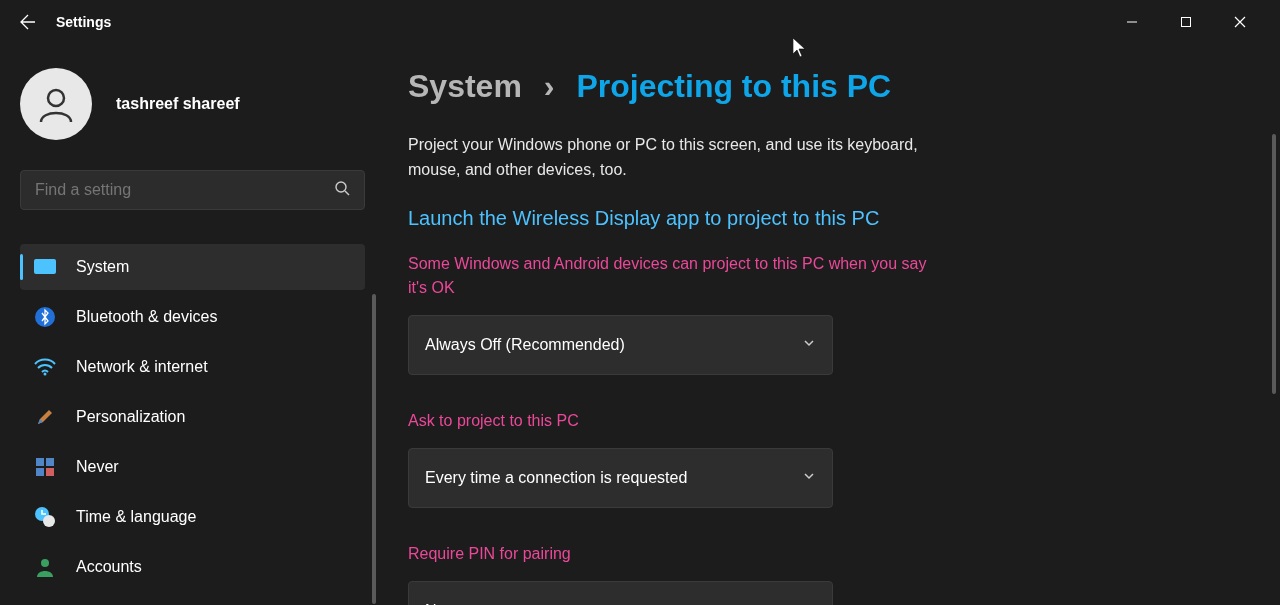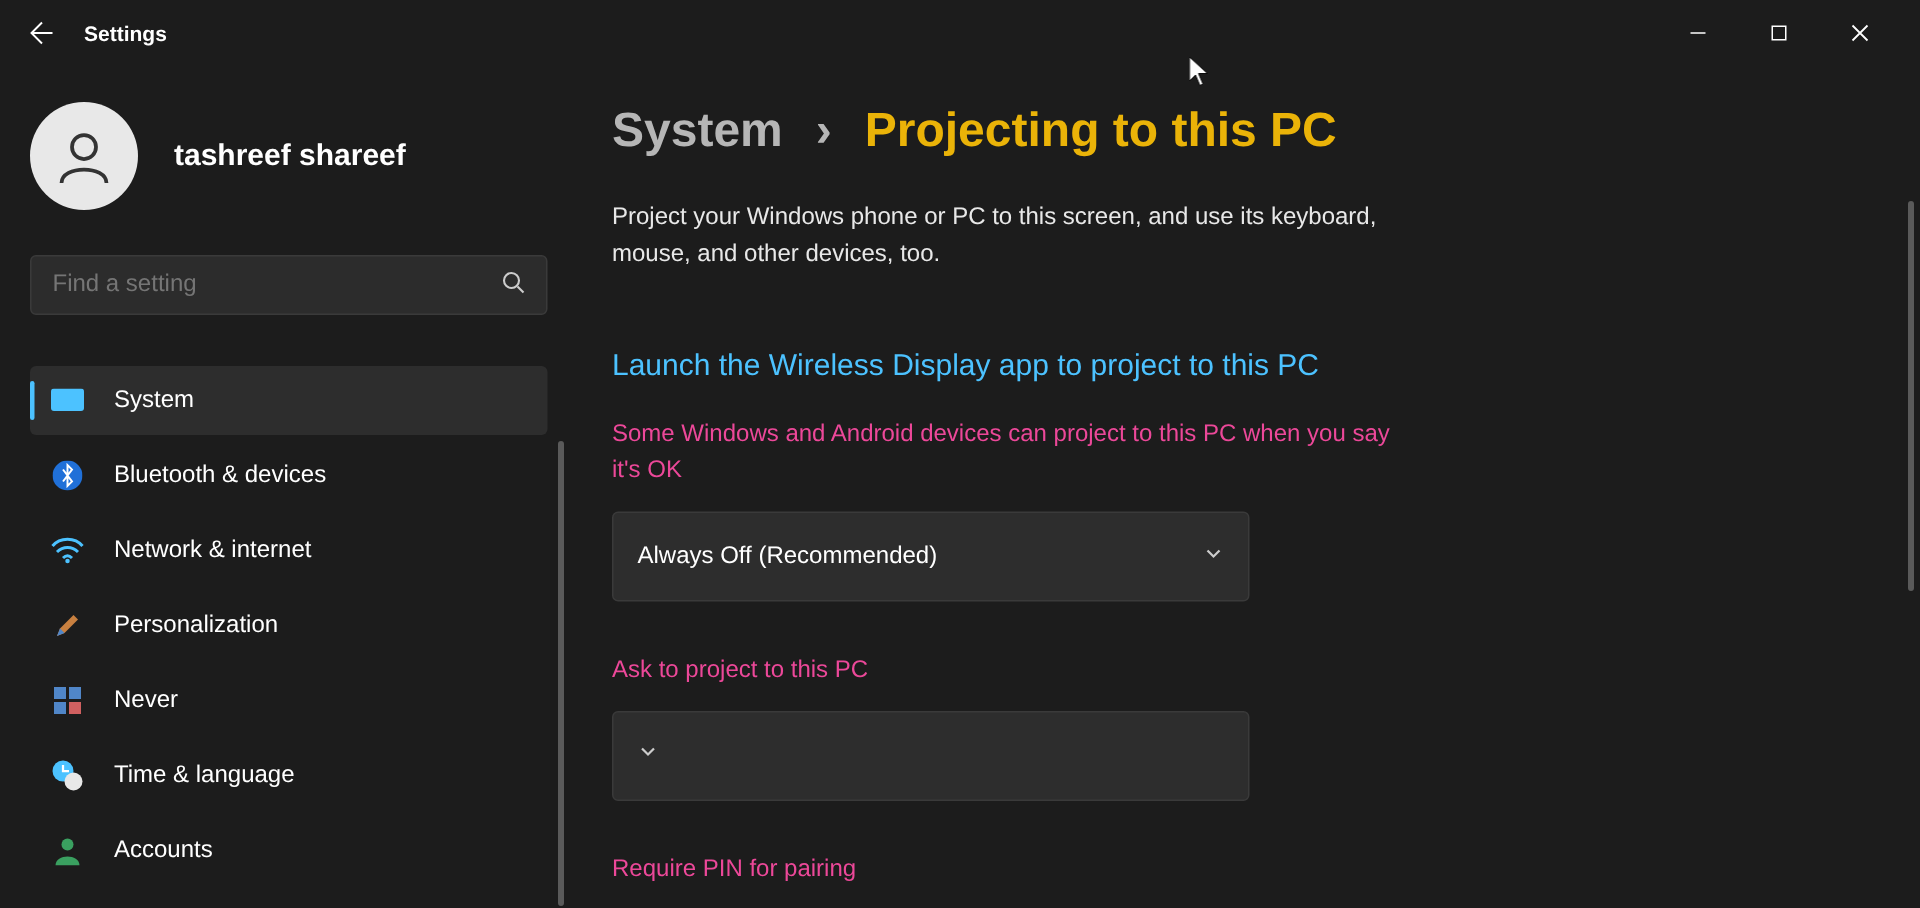--- a/index.html
+++ b/index.html
@@ -8,41 +8,41 @@
     .titlebar { height: 44px; display: flex; align-items: center; padding: 0 10px; font-weight: bold; }
     .back { width: 36px; height: 36px; display:flex; align-items:center; justify-content:center; margin-right: 10px; }
     .title { font-size: 14px; color:#fff; }
     .wnd-ctrl { margin-left: auto; display: flex; gap: 34px; padding-right: 20px; color: #fff; }
     .wnd-ctrl span { width: 20px; text-align: center; display:flex; align-items:center; justify-content:center;}
 
     .layout { display:flex; height: calc(605px - 44px); }
     .left { width: 376px; padding: 24px 8px 0 20px; position: relative; }
     .profile { display:flex; align-items:center; gap: 24px; margin-bottom: 30px; }
     .avatar { width: 72px; height: 72px; border-radius: 50%; background:#e8e8e8; display:flex; align-items:center; justify-content:center; }
-    .username { font-size: 20px; font-weight:600; }
+    .username { font-size: 16px; font-weight:600; }
 
     .search { width: 345px; height: 40px; background:#2c2c2c; border:1px solid #3a3a3a; border-radius:4px; display:flex; align-items:center; padding: 0 14px; margin-bottom: 34px; }
     .search input { flex:1; background:transparent; border:none; outline:none; color:#f97316; font-size:16px; }
     .search-icon { color:#ccc; }
 
     .nav { width: 345px; }
     .nav-item { height: 46px; display:flex; align-items:center; padding-left: 14px; gap: 20px; border-radius:4px; font-size:16px; margin-bottom:4px; position:relative;}
     .nav-item.active { background:#2d2d2d; }
     .nav-item.active::before { content:""; position:absolute; left:0; top:10px; bottom:10px; width:3px; background:#4cc2ff; border-radius:2px; }
     .nav-icon { width:22px; height:22px; display:flex; align-items:center; justify-content:center; }
 
     .nav-scroll { position:absolute; right:0; top:250px; width:4px; height:310px; background:#5a5a5a; border-radius:2px; }
 
     .content { flex:1; padding: 24px 0 0 32px; overflow:auto; position:relative; }
     .crumb { font-size: 32px; font-weight:600; display:flex; align-items:center; gap:22px; margin-bottom:28px; }
     .crumb-sys { color:#b6b6b6; }
     .crumb-sep { color:#b6b6b6; }
-    .crumb-page { color:#eab308; }
-
-    .desc { color:#e8e8e8; font-size:16px; line-height:1.55; max-width:560px; margin-bottom:50px; }
+    .crumb-page { color:#0ea5e9; }
+
+    .desc { color:#e8e8e8; font-size:16px; line-height:1.55; max-width:560px; margin-bottom:24px; }
     .link { color:#4cc2ff; font-size:20px; margin-bottom:22px; display:inline-block; }
     .label { color:#ec4899; font-size:16px; max-width:540px; line-height:1.55; margin-bottom:14px; }
 
     .dropdown { width:425px; height:60px; background:#2d2d2d; border:1px solid #3a3a3a; border-radius:4px; display:flex; align-items:center; padding: 0 16px; justify-content:space-between; font-size:16px; margin-bottom:34px; }
     .chev { color:#ccc; }
 
     .cursor { position:absolute; left:793px; top:38px; pointer-events:none; }
     .content-scroll { position:absolute; right:4px; top:90px; width:4px; height:260px; background:#5a5a5a; border-radius:2px; }
   </style>
 </head>
@@ -180,20 +180,21 @@
     <div class="label">Some Windows and Android devices can project to this PC when you say it's OK</div>
     <div class="dropdown">
       <span>Always Off (Recommended)</span>
       <span class="chev"><svg width="14" height="14" viewBox="0 0 14 14">
             <path d="M3 5 L7 9 L11 5" stroke="#ccc" stroke-width="1.5" fill="none"></path>
           </svg></span>
     </div>
 
     <div class="label">Ask to project to this PC</div>
     <div class="dropdown">
+      <span>Every time a connection is requested</span>
       <span class="chev"><svg width="14" height="14" viewBox="0 0 14 14">
             <path d="M3 5 L7 9 L11 5" stroke="#ccc" stroke-width="1.5" fill="none"></path>
           </svg></span>
     </div>
 
     <div class="label">Require PIN for pairing</div>
     <div class="dropdown" style="margin-bottom:0">
       <span>Never</span>
       <span class="chev"><svg width="14" height="14" viewBox="0 0 14 14">
             <path d="M3 5 L7 9 L11 5" stroke="#ccc" stroke-width="1.5" fill="none"></path>

